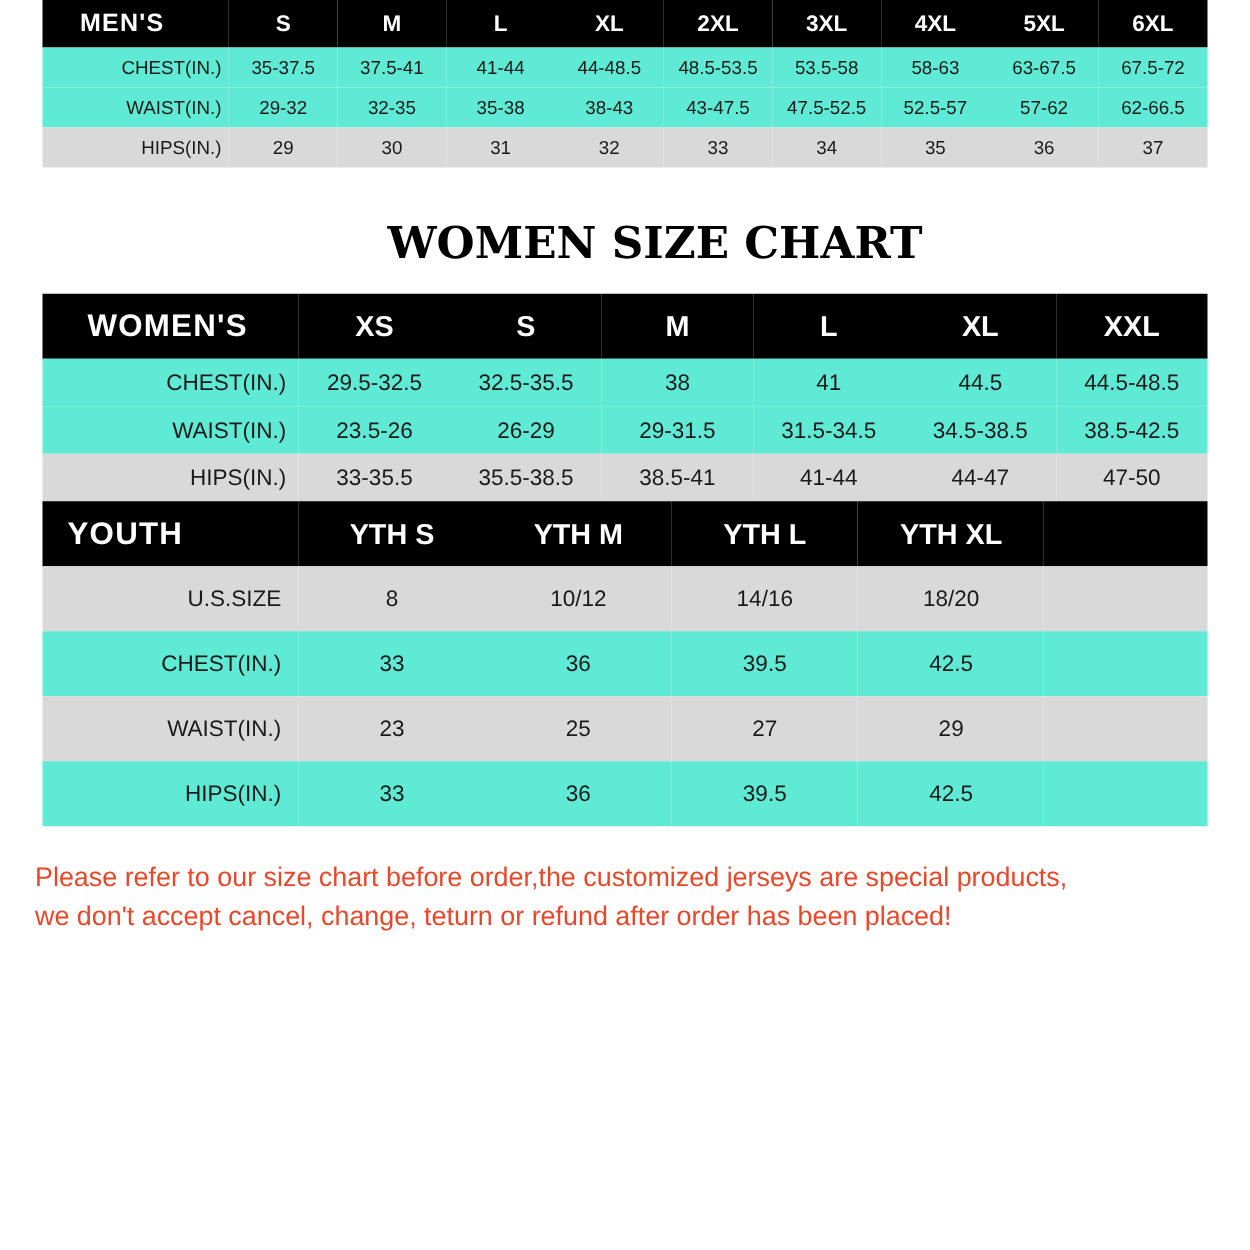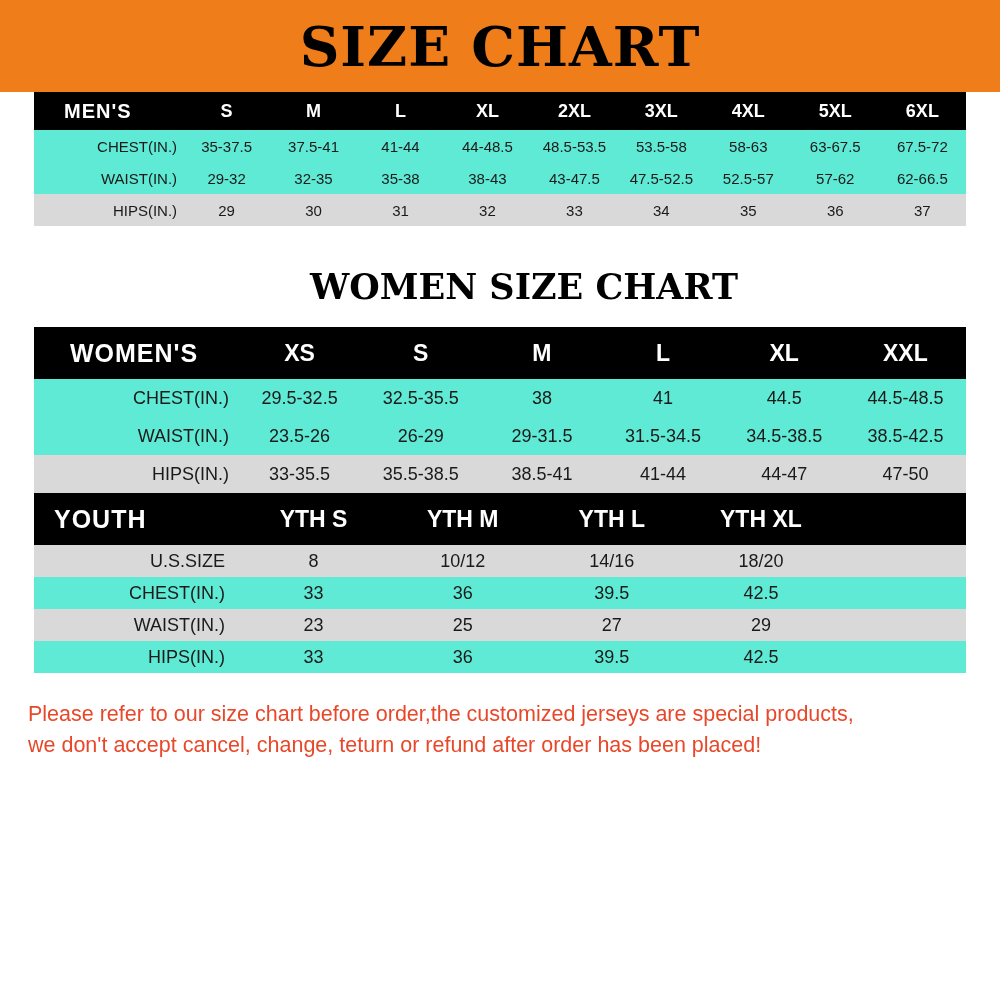--- a/index.html
+++ b/index.html
@@ -98,41 +98,38 @@
 
   
   .women-tbl .hdr-row td { height: 52px; font-size: 23px; }
   .women-tbl .hdr-row td.lbl { font-size: 25px; padding-left: 36px; }
   .women-tbl .body-row td { height: 38px; font-size: 18px; }
   .women-tbl .body-row td.lbl { font-size: 18px; padding-right: 10px; }
 
   
   .youth-tbl .hdr-row td { height: 52px; font-size: 23px; }
   .youth-tbl .hdr-row td.lbl { font-size: 25px; padding-left: 20px; }
-  .youth-tbl .body-row td { height: 32px; font-size: 18px; margin-left: 12px; }
+  .youth-tbl .body-row td { height: 52px; font-size: 18px; margin-left: 12px; }
   .youth-tbl .body-row td.lbl { font-size: 18px; padding-right: 14px; }
 
   
   .footer-note {
     margin: 26px 28px 0 28px;
     color: #e8482a;
     font-size: 21.5px;
     line-height: 1.42;
     text-align: left;
   }
   .footer-note div { white-space: nowrap; }
 </style>
 </head>
 <body>
 
 <div class="page">
 
-  <div class="banner">
-    <div class="banner-title">SIZE CHART</div>
-  </div>
 
   <div class="tbl-wrap">
     <table class="men-tbl">
       <colgroup>
         <col style="width:16%">
           <col style="width:9.33%">
           <col style="width:9.33%">
           <col style="width:9.33%">
         <col style="width:9.33%">
           <col style="width:9.33%">

